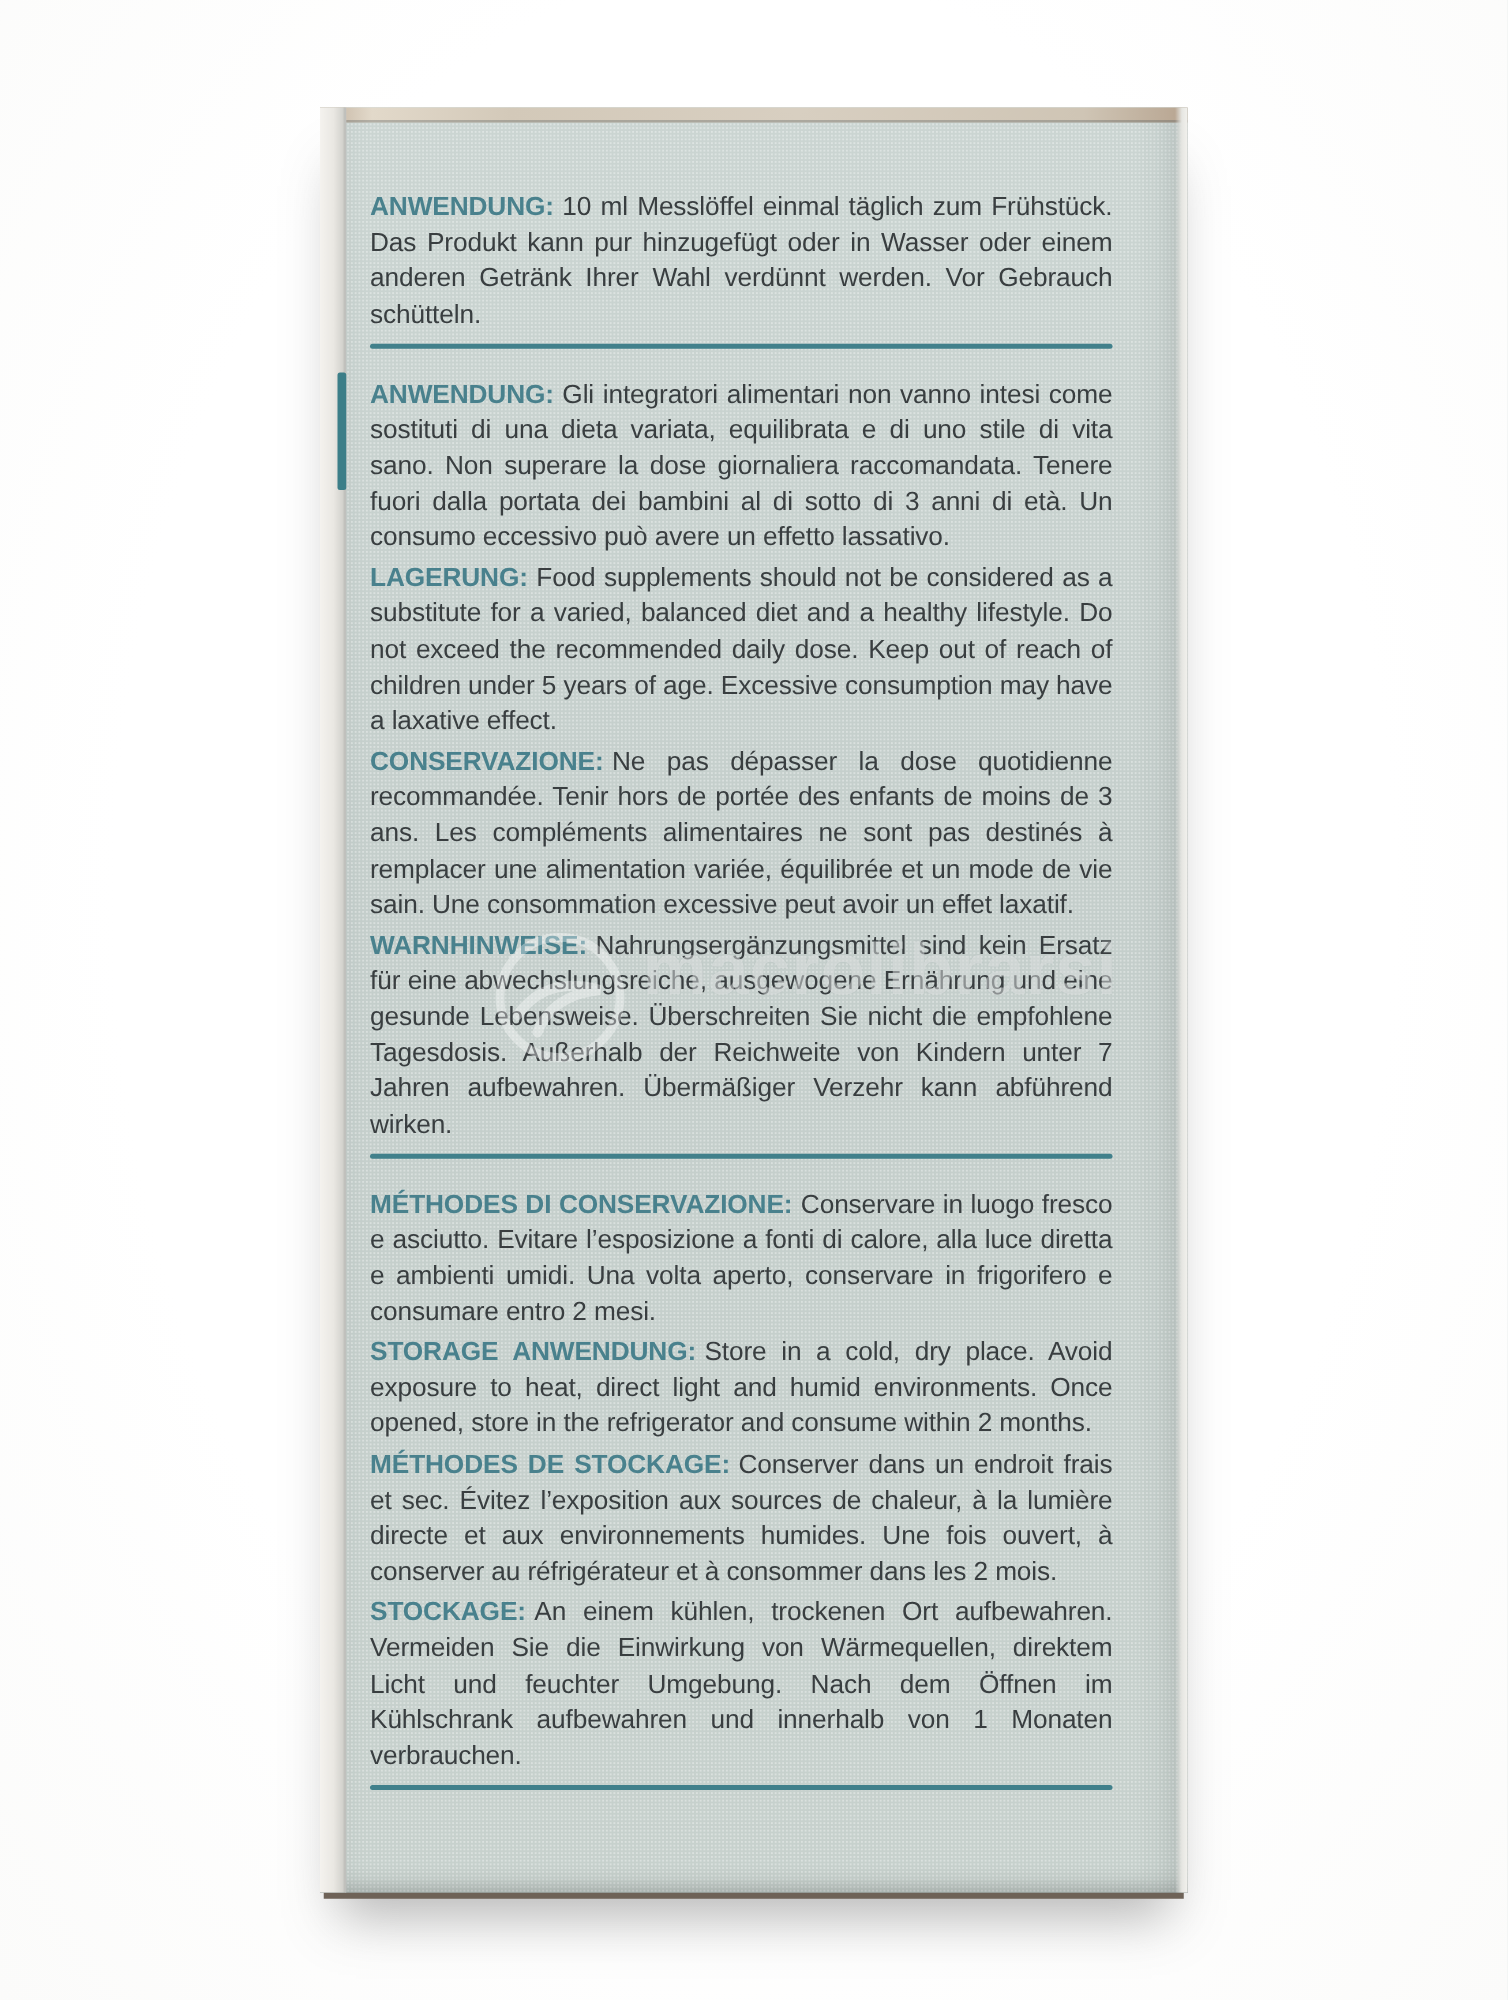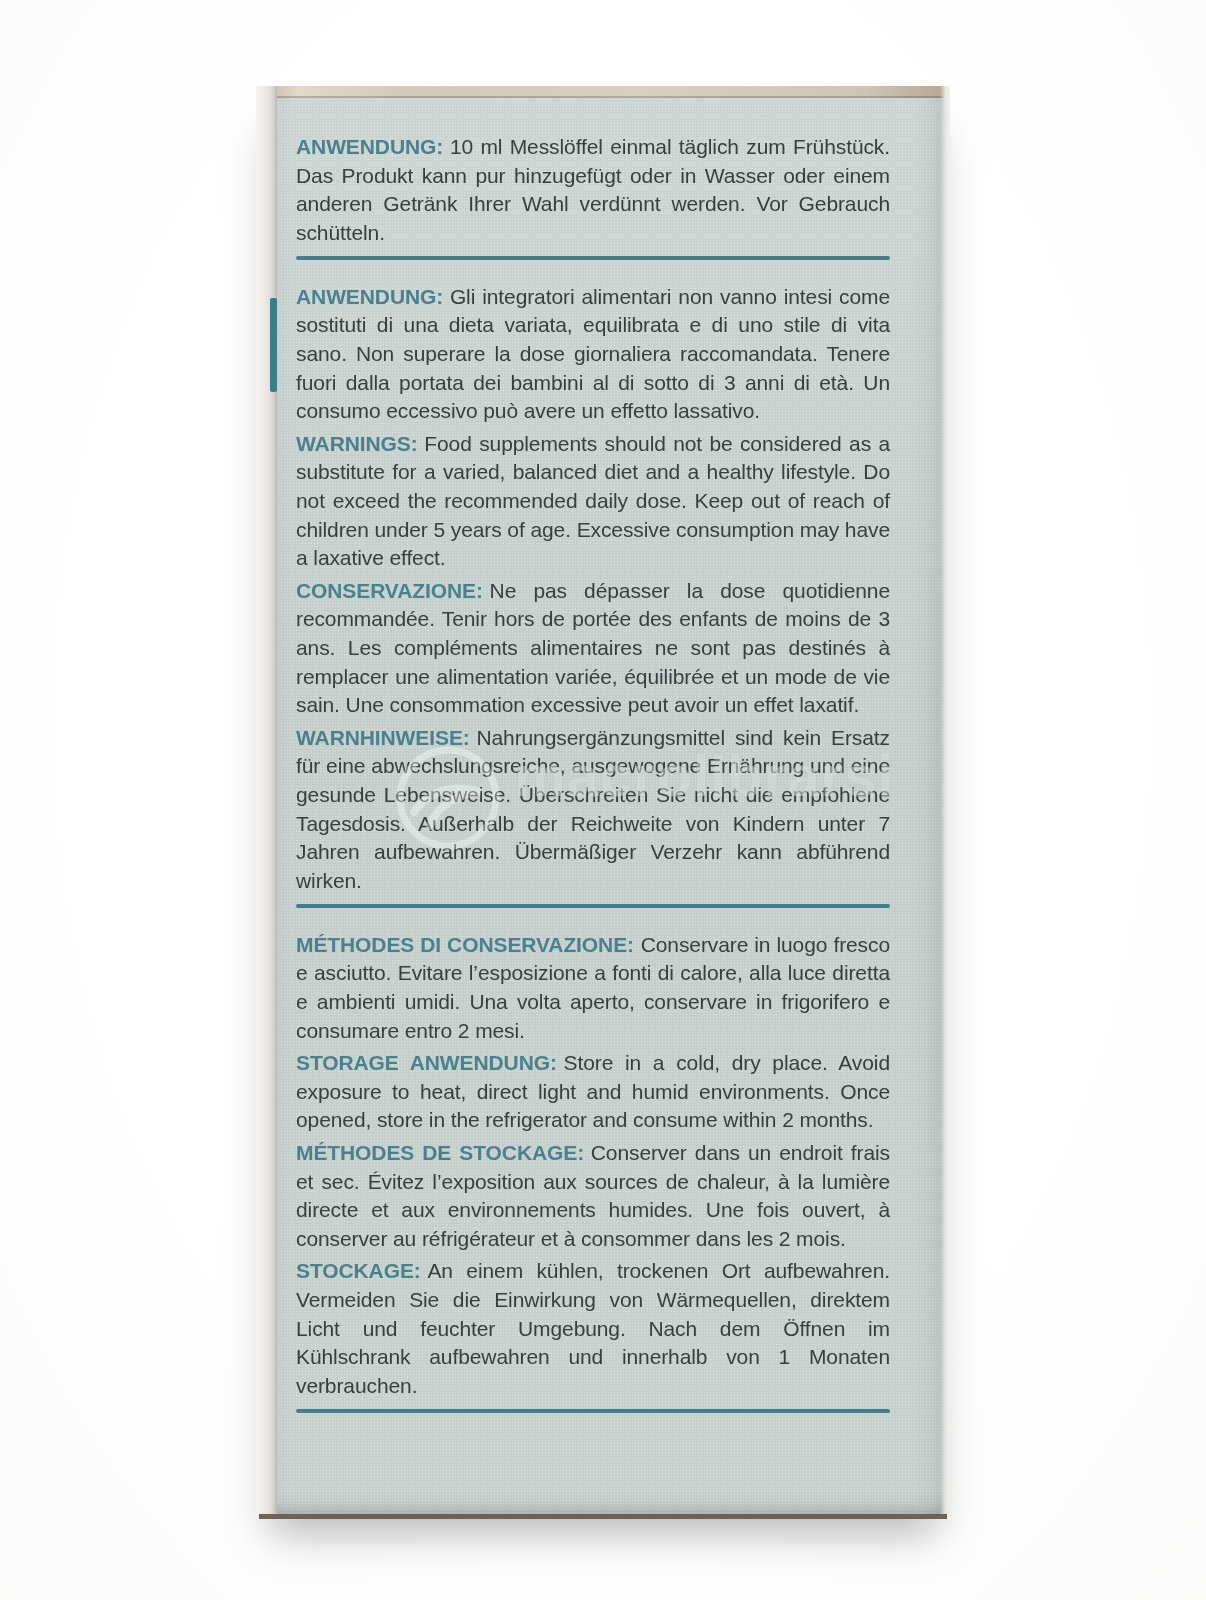--- a/index.html
+++ b/index.html
@@ -50,21 +50,21 @@
   .accent-stripe {
     position: absolute; left: 14px; top: 212px;
     width: 7px; height: 94px;
     background: #3c7e88;
     border-radius: 2px;
   }
 
   
   .content {
     position: absolute;
-    left: 40px; top: 3px;
+    left: 40px; top: 22px;
     width: 594px;
     padding-top: 44px;
     color: #393e40;
     font-size: 21px;
     line-height: 28.6px;
     text-align: justify;
     letter-spacing: -0.1px;
   }
   .section { margin-bottom: 4px; }
   .section .heading {
@@ -111,21 +111,21 @@
     <div class="accent-stripe"></div>
 
     <div class="content">
 
       <p class="section"><span class="heading">ANWENDUNG:</span><span>10 ml Messlöffel einmal täglich zum Frühstück. Das Produkt kann pur hinzugefügt oder in Wasser oder einem anderen Getränk Ihrer Wahl verdünnt werden. Vor Gebrauch schütteln.</span></p>
 
       <hr class="divider">
 
       <p class="section"><span class="heading">ANWENDUNG:</span><span>Gli integratori alimentari non vanno intesi come sostituti di una dieta variata, equilibrata e di uno stile di vita sano. Non superare la dose giornaliera raccomandata. Tenere fuori dalla portata dei bambini al di sotto di 3 anni di età. Un consumo eccessivo può avere un effetto lassativo.</span></p>
 
-      <p class="section"><span class="heading">WARNINGS:</span><span>Food supplements should not be considered as a substitute for a varied, balanced diet and a healthy lifestyle. Do not exceed the recommended daily dose. Keep out of reach of children under 5 years of age. Excessive consumption may have a laxative effect.</span></p>
+      <p class="section"><span class="heading">LAGERUNG:</span><span>Food supplements should not be considered as a substitute for a varied, balanced diet and a healthy lifestyle. Do not exceed the recommended daily dose. Keep out of reach of children under 5 years of age. Excessive consumption may have a laxative effect.</span></p>
 
       <p class="section"><span class="heading">CONSERVAZIONE:</span><span>Ne pas dépasser la dose quotidienne recommandée. Tenir hors de portée des enfants de moins de 3 ans. Les compléments alimentaires ne sont pas destinés à remplacer une alimentation variée, équilibrée et un mode de vie sain. Une consommation excessive peut avoir un effet laxatif.</span></p>
 
       <p class="section"><span class="heading">WARNHINWEISE:</span><span>Nahrungsergänzungsmittel sind kein Ersatz für eine abwechslungsreiche, ausgewogene Ernährung und eine gesunde Lebensweise. Überschreiten Sie nicht die empfohlene Tagesdosis. Außerhalb der Reichweite von Kindern unter 7 Jahren aufbewahren. Übermäßiger Verzehr kann abführend wirken.</span></p>
 
       <hr class="divider">
 
       <p class="section"><span class="heading">MÉTHODES DI CONSERVAZIONE:</span><span>Conservare in luogo fresco e asciutto. Evitare l’esposizione a fonti di calore, alla luce diretta e ambienti umidi. Una volta aperto, conservare in frigorifero e consumare entro 2 mesi.</span></p>
 
       <p class="section"><span class="heading">STORAGE ANWENDUNG:</span><span>Store in a cold, dry place. Avoid exposure to heat, direct light and humid environments. Once opened, store in the refrigerator and consume within 2 months.</span></p>

